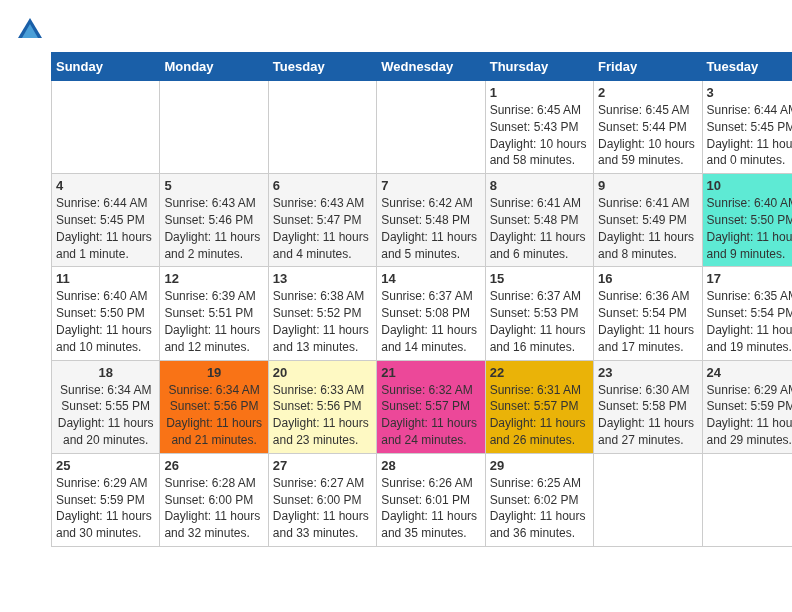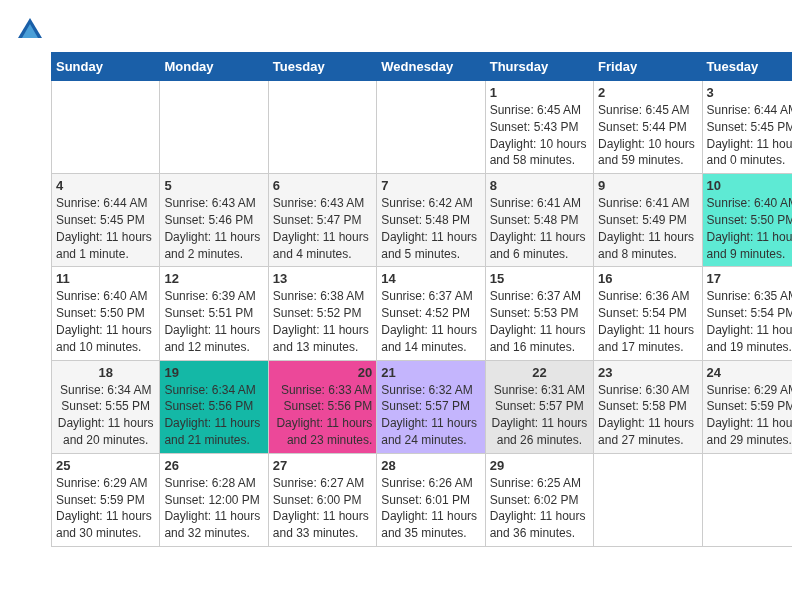--- a/index.html
+++ b/index.html
@@ -201,21 +201,21 @@
         </td>
         <td>
           <div class="day-number">13</div>
           <div class="day-info">Sunrise: 6:38 AM
 Sunset: 5:52 PM
 Daylight: 11 hours and 13 minutes.</div>
         </td>
         <td>
           <div class="day-number">14</div>
           <div class="day-info">Sunrise: 6:37 AM
-Sunset: 4:52 PM
+Sunset: 5:08 PM
 Daylight: 11 hours and 14 minutes.</div>
         </td>
         <td>
           <div class="day-number">15</div>
           <div class="day-info">Sunrise: 6:37 AM
 Sunset: 5:53 PM
 Daylight: 11 hours and 16 minutes.</div>
         </td>
         <td>
           <div class="day-number">16</div>
@@ -230,39 +230,39 @@
 Daylight: 11 hours and 19 minutes.</div>
         </td>
       </tr>
       <tr>
         <td style="background: rgb(245, 245, 245); text-align: center;">
           <div class="day-number">18</div>
           <div class="day-info">Sunrise: 6:34 AM
 Sunset: 5:55 PM
 Daylight: 11 hours and 20 minutes.</div>
         </td>
-        <td style="background: #14b8a6;">
+        <td style="background: #f97316; text-align: center;">
           <div class="day-number">19</div>
           <div class="day-info">Sunrise: 6:34 AM
 Sunset: 5:56 PM
 Daylight: 11 hours and 21 minutes.</div>
         </td>
-        <td style="background: #ec4899; text-align: right;">
+        <td style="background: #fef9c3;">
           <div class="day-number">20</div>
           <div class="day-info">Sunrise: 6:33 AM
 Sunset: 5:56 PM
 Daylight: 11 hours and 23 minutes.</div>
         </td>
-        <td style="background: #c4b5fd;">
+        <td style="background: #ec4899;">
           <div class="day-number">21</div>
           <div class="day-info">Sunrise: 6:32 AM
 Sunset: 5:57 PM
 Daylight: 11 hours and 24 minutes.</div>
         </td>
-        <td style="background: #e5e5e5; text-align: center;">
+        <td style="background: #eab308;">
           <div class="day-number">22</div>
           <div class="day-info">Sunrise: 6:31 AM
 Sunset: 5:57 PM
 Daylight: 11 hours and 26 minutes.</div>
         </td>
         <td style="background: rgb(245, 245, 245);">
           <div class="day-number">23</div>
           <div class="day-info">Sunrise: 6:30 AM
 Sunset: 5:58 PM
 Daylight: 11 hours and 27 minutes.</div>
@@ -277,21 +277,21 @@
       <tr>
         <td>
           <div class="day-number">25</div>
           <div class="day-info">Sunrise: 6:29 AM
 Sunset: 5:59 PM
 Daylight: 11 hours and 30 minutes.</div>
         </td>
         <td>
           <div class="day-number">26</div>
           <div class="day-info">Sunrise: 6:28 AM
-Sunset: 12:00 PM
+Sunset: 6:00 PM
 Daylight: 11 hours and 32 minutes.</div>
         </td>
         <td>
           <div class="day-number">27</div>
           <div class="day-info">Sunrise: 6:27 AM
 Sunset: 6:00 PM
 Daylight: 11 hours and 33 minutes.</div>
         </td>
         <td>
           <div class="day-number">28</div>

